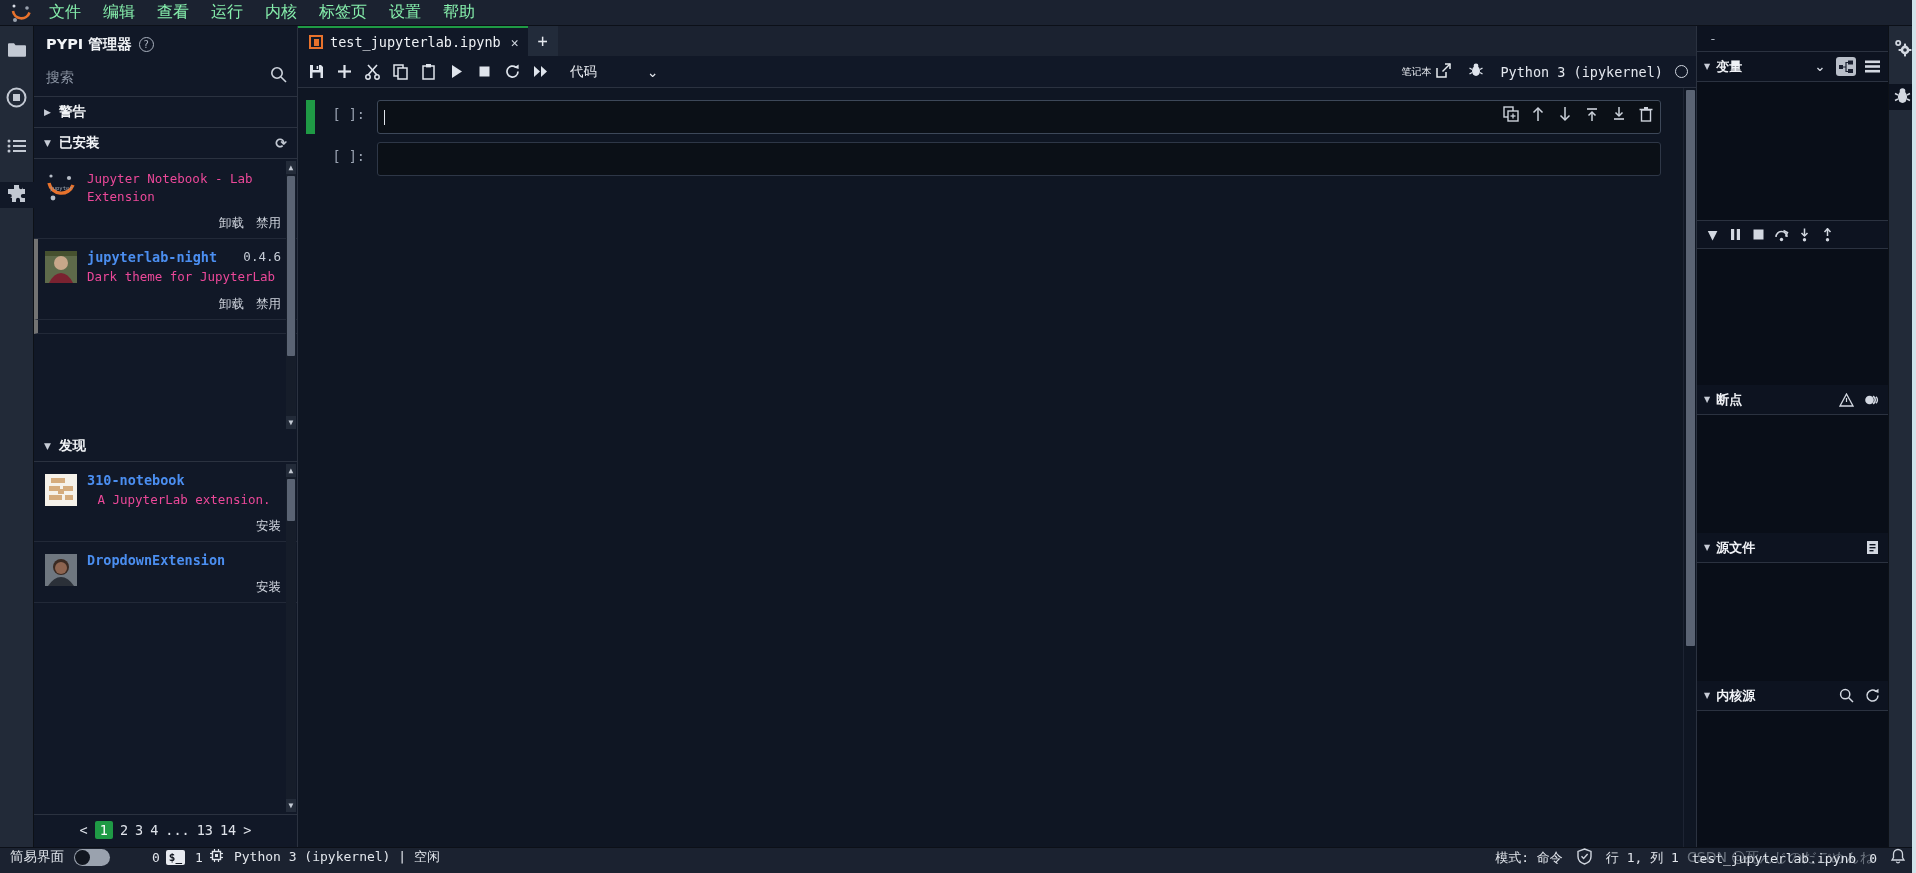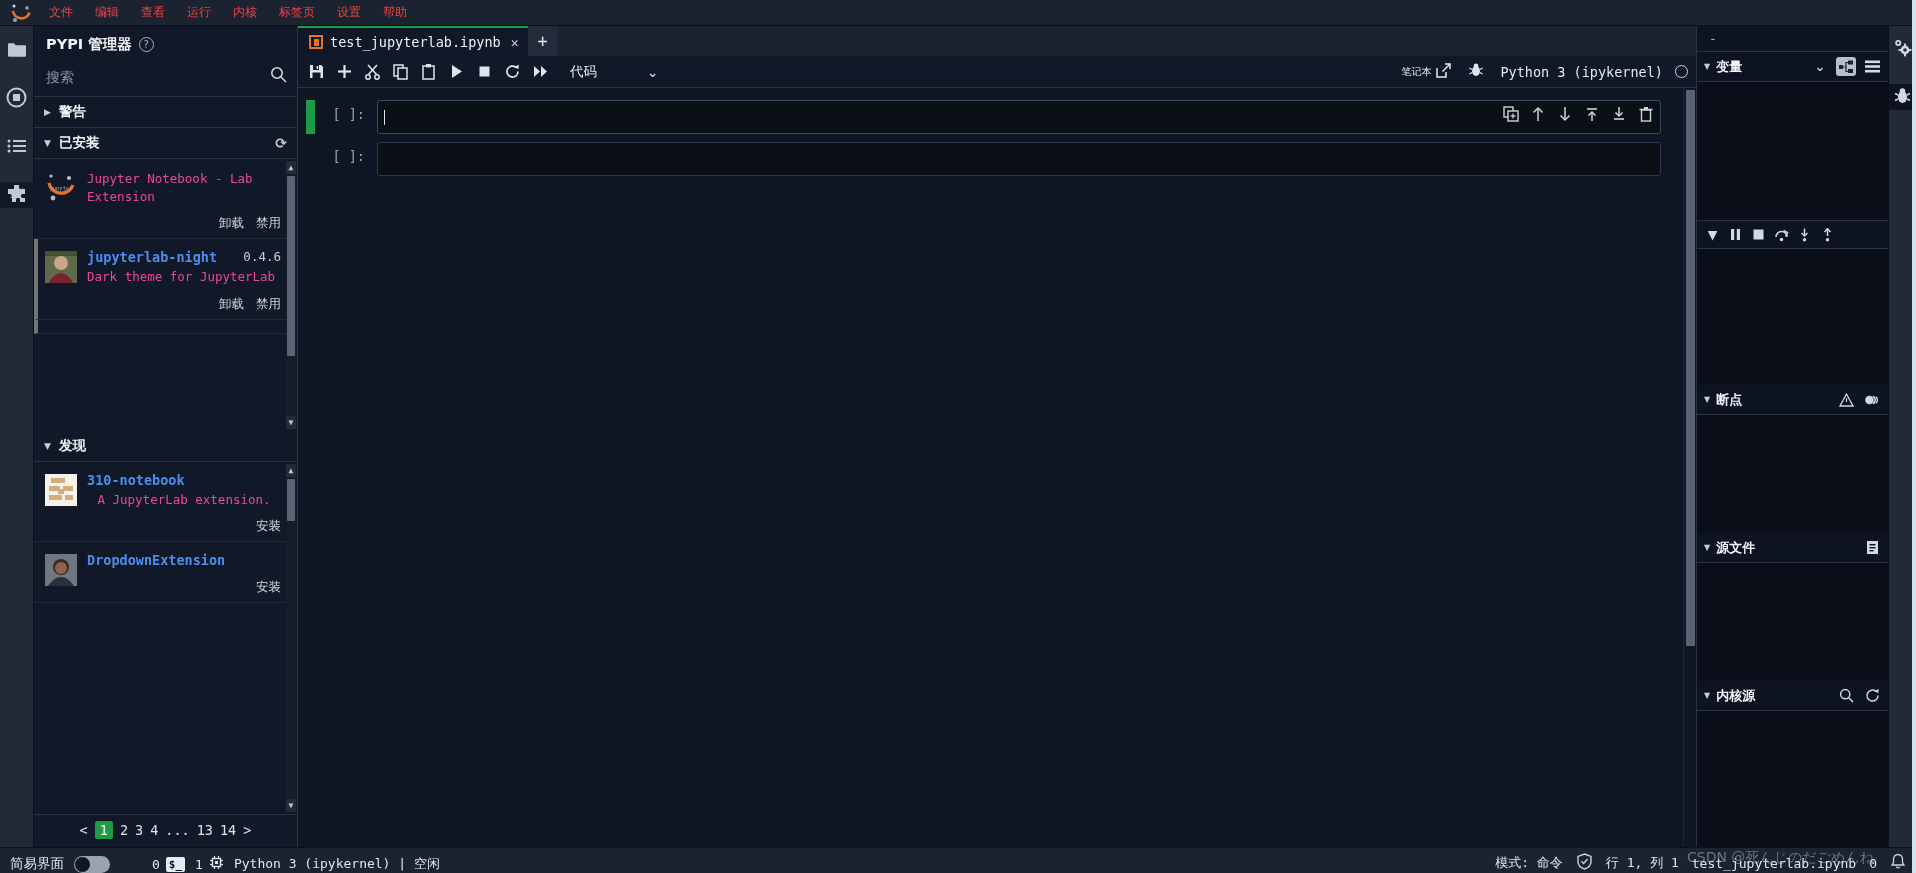--- a/index.html
+++ b/index.html
@@ -17,21 +17,21 @@
     height: 26px; min-height: 26px;
     background: #1b2230;
     display: flex; align-items: center;
     border-bottom: 1px solid #0c1018;
     padding-left: 4px;
   }
   .jlogo { width: 34px; height: 24px; position: relative; flex: 0 0 34px; }
   .jlogo svg { position: absolute; left: 6px; top: 1px; }
   .menuitem {
     font-family: Liberation Sans, sans-serif;
-    font-size: 12px; color: #ef4444;
+    font-size: 16px; color: #86efac;
     padding: 3px 11px; cursor: default; white-space: nowrap;
   }
 
   
   .mainrow { flex: 1; display: flex; min-height: 0; }
 
   
   .actbar {
     width: 34px; min-width: 34px;
     background: #222a38;
@@ -238,21 +238,21 @@
   .rsidebar {
     width: 28px; min-width: 28px; background: #222a38;
     display: flex; flex-direction: column; align-items: center;
     padding-top: 10px; gap: 22px; border-left: 1px solid #0d1117;
   }
   .rsidebar .actbtn.sel { background: #0d1320; width: 28px; }
 
   
   .statusbar {
     height: 26px; min-height: 26px; background: #1b2230;
-    display: flex; align-items: flex-end; padding: 0 10px;
+    display: flex; align-items: flex-start; padding: 0 10px;
     border-top: 1px solid #0c1018; font-size: 13px; color: #e2e6ec;
     position: relative;
   }
   .st-left { display: flex; align-items: center; gap: 10px; }
   .st-right { display: flex; align-items: center; gap: 13px; margin-left: auto; }
   .simplelabel { font-family: "DejaVu Sans", "Liberation Sans", sans-serif; font-size: 13.5px; }
   .toggle {
     width: 36px; height: 17px; border-radius: 9px; background: #9aa2ae;
     position: relative; cursor: pointer;
   }

